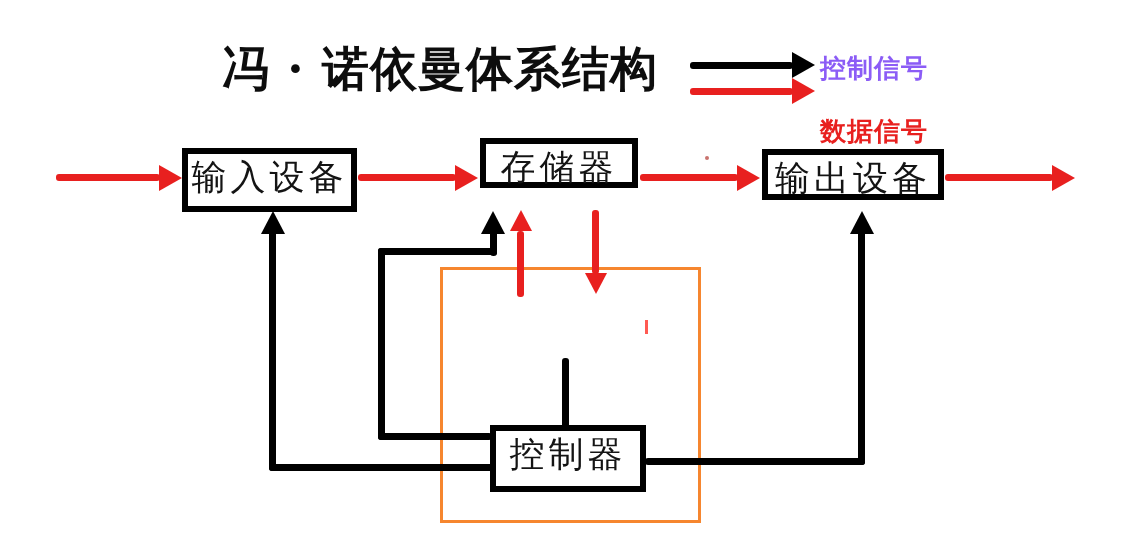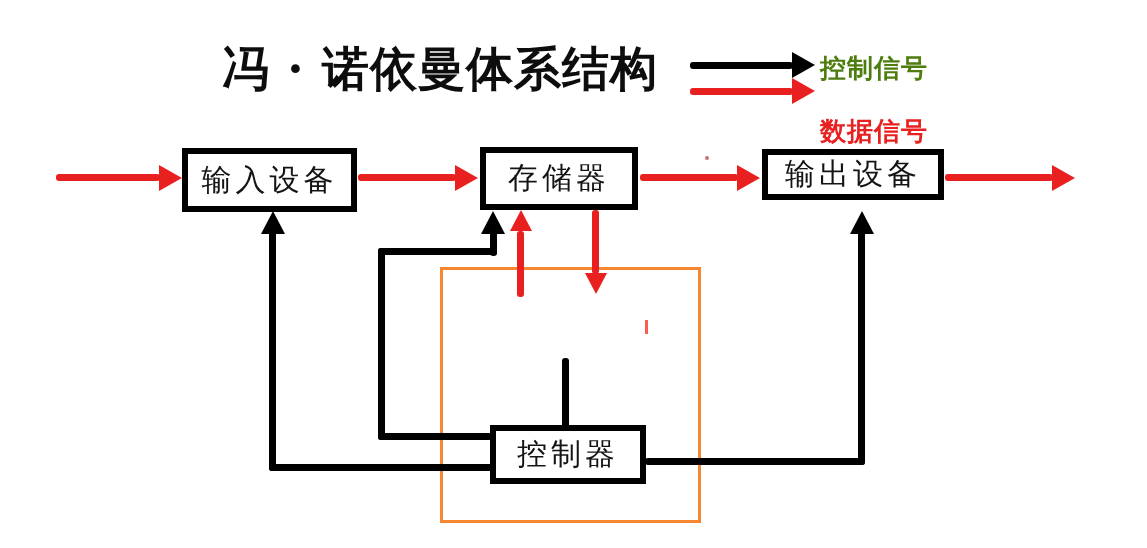--- a/index.html
+++ b/index.html
@@ -9,26 +9,26 @@
     border-radius:16px;
   }
   
   .title{
     position:absolute;left:180px;top:38px;width:520px;text-align:center;
     font-size:47px;font-weight:bold;letter-spacing:1px;color:#0d0d0d;white-space:nowrap;z-index:4;
   }
   .legend-label{
     position:absolute;font-size:26px;font-weight:bold;letter-spacing:1px;white-space:nowrap;z-index:4;
   }
-  .legend-label.black-text{color:#4d7c0f;}
+  .legend-label.black-text{color:#8b5cf6;}
   .legend-label.red-text{color:#e8201f;}
   .node{
     position:absolute;box-sizing:border-box;border:6px solid #000;background:#fff;
-    display:flex;align-items:center;justify-content:center;
-    font-size:30px;letter-spacing:4px;color:#141414;z-index:3;white-space:nowrap;
+    display:flex;justify-content:center;
+    font-size:35px;letter-spacing:4px;color:#141414;z-index:3;white-space:nowrap;
   }
   .cpu-box{
     position:absolute;box-sizing:border-box;border:3px solid #f6862f;background:transparent;z-index:1;
   }
   .cpu-label{
     position:absolute;font-size:30px;letter-spacing:1px;color:#f8863b;white-space:nowrap;z-index:4;
   }
   
   .hline{position:absolute;height:7px;border-radius:3px;z-index:2;}
   .vline{position:absolute;width:7px;border-radius:3px;z-index:2;}
@@ -110,27 +110,27 @@
     <div class="tri tri-up-blk" style="left:850px;top:211px;"></div>
   </div>
 
   <div>
     <div class="vline blk" style="left:562px;top:358px;height:70px;"></div>
   </div>
 
   <div class="node" style="left:182px;top:148px;width:175px;height:64px;">
     <span>输入设备</span>
   </div>
-  <div class="node" style="left:480px;top:147px;width:158px;height:63px;">
+  <div class="node" style="left:480px;top:138px;width:158px;height:50px;">
     <span>存储器</span>
   </div>
   <div class="node" style="left:762px;top:149px;width:182px;height:51px;">
     <span>输出设备</span>
   </div>
-  <div class="node" style="left:490px;top:425px;width:156px;height:59px;">
+  <div class="node" style="left:490px;top:425px;width:156px;height:67px;">
     <span>控制器</span>
   </div>
 
   <div class="artifact" style="left:705px;top:156px;width:4px;height:4px;background:#c9736e;border-radius:50%;"></div>
   <div class="artifact" style="left:645px;top:320px;width:3px;height:14px;background:#ff5a52;"></div>
   <div class="artifact" style="left:620px;top:447px;width:3px;height:8px;background:#ff7a72;"></div>
 
 </div>
 
 </body></html>

